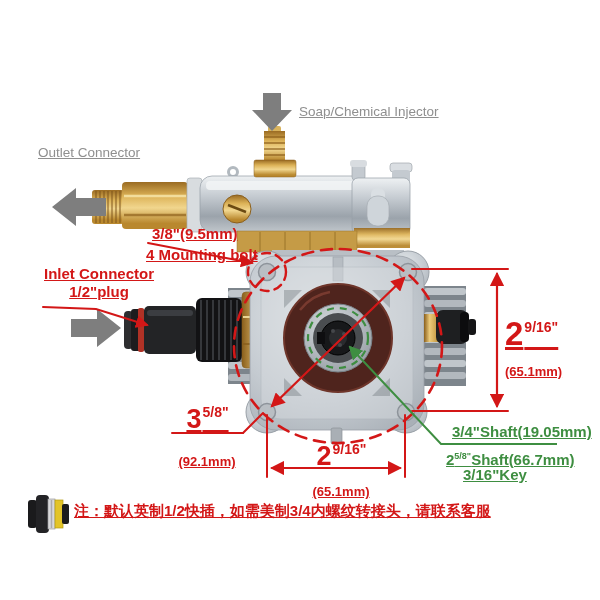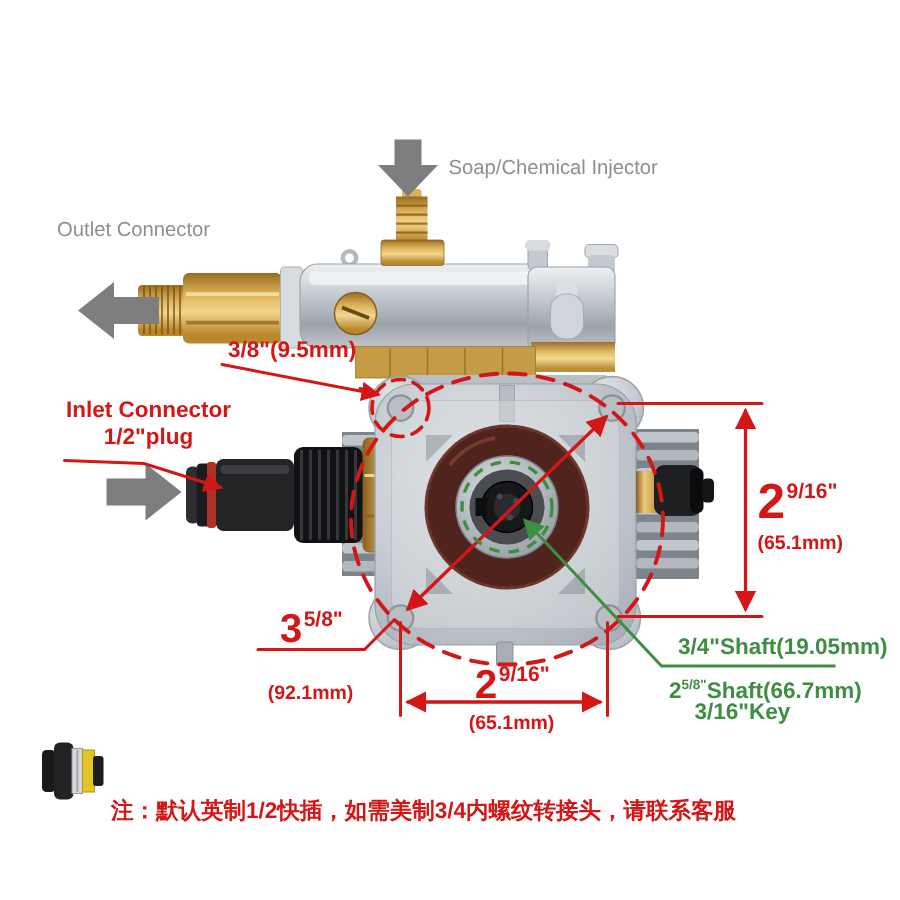--- a/index.html
+++ b/index.html
@@ -1,30 +1,30 @@
 <!DOCTYPE html>
 <html style="--c-red: #d31717; --c-green: #3e8e41; --c-gray: #8f8f8f; --c-arrow: #7e7e7e;"><head>
 <meta charset="utf-8">
 <style>
   html,body{margin:0;padding:0;background:#fff;}
   #stage{position:relative;width:600px;height:600px;background:#fff;overflow:hidden;
          font-family:"Liberation Sans","DejaVu Sans",sans-serif;}
   #art{position:absolute;left:0;top:0;}
-  .abs{position:absolute;}
+  .abs{position:absolute;text-decoration:underline;}
   .lbl-gray{color:var(--c-gray,#8f8f8f);font-size:13.5px;line-height:17px;}
   .lbl-red{color:var(--c-red,#d31717);font-weight:bold;font-size:15px;line-height:18px;}
   .lbl-green{color:var(--c-green,#3e8e41);font-weight:bold;font-size:15px;line-height:17px;}
   .dim{color:var(--c-red,#d31717);font-weight:bold;text-align:center;}
   .dim .big{font-size:30px;line-height:30px;}
   .dim .big sup{font-size:14px;position:relative;top:-1px;left:1px;}
-  .dim .mm{font-size:13px;line-height:15px;margin-top:4px;}
+  .dim .mm{font-size:13px;line-height:15px;margin-top:14px;}
   .dim-right .big{font-size:33px;line-height:33px;}
   .dim-right{text-align:left;}
   .depth sup{font-size:9px;}
-  .note-red{color:var(--c-red,#d31717);font-weight:bold;font-size:15px;white-space:nowrap;margin-top:29px;}
+  .note-red{color:var(--c-red,#d31717);font-weight:bold;font-size:15px;white-space:nowrap;}
   
   .ln-red{stroke:var(--c-red,#d31717);fill:none;}
   .f-red{fill:var(--c-red,#d31717);}
   .ln-green{stroke:var(--c-green,#3e8e41);fill:none;}
   .f-green{fill:var(--c-green,#3e8e41);}
   .f-arrow{fill:var(--c-arrow,#7e7e7e);}
 </style>
 </head>
 <body>
 
@@ -236,20 +236,21 @@
   </g>
 </svg>
 
   <div class="abs lbl-gray" style="left:299px;top:103px;">Soap/Chemical Injector</div>
 
   <div class="abs lbl-gray" style="left:38px;top:144px;text-align:center;">
     <div>Outlet Connector</div>
   </div>
 
   <div class="abs lbl-red" style="left:152px;top:225px;">3/8"(9.5mm)</div>
+  <div class="abs lbl-red" style="left:146px;top:246px;">4 Mounting bolt</div>
 
   <div class="abs lbl-red" style="left:44px;top:265px;text-align:center;">
     <div>Inlet Connector</div>
     <div>1/2"plug</div>
   </div>
 
   <div class="abs dim dim-right" style="left:505px;top:312px;">
     <div class="big"><span>2</span><sup>9/16"</sup></div>
     <div class="mm">(65.1mm)</div>
   </div>

